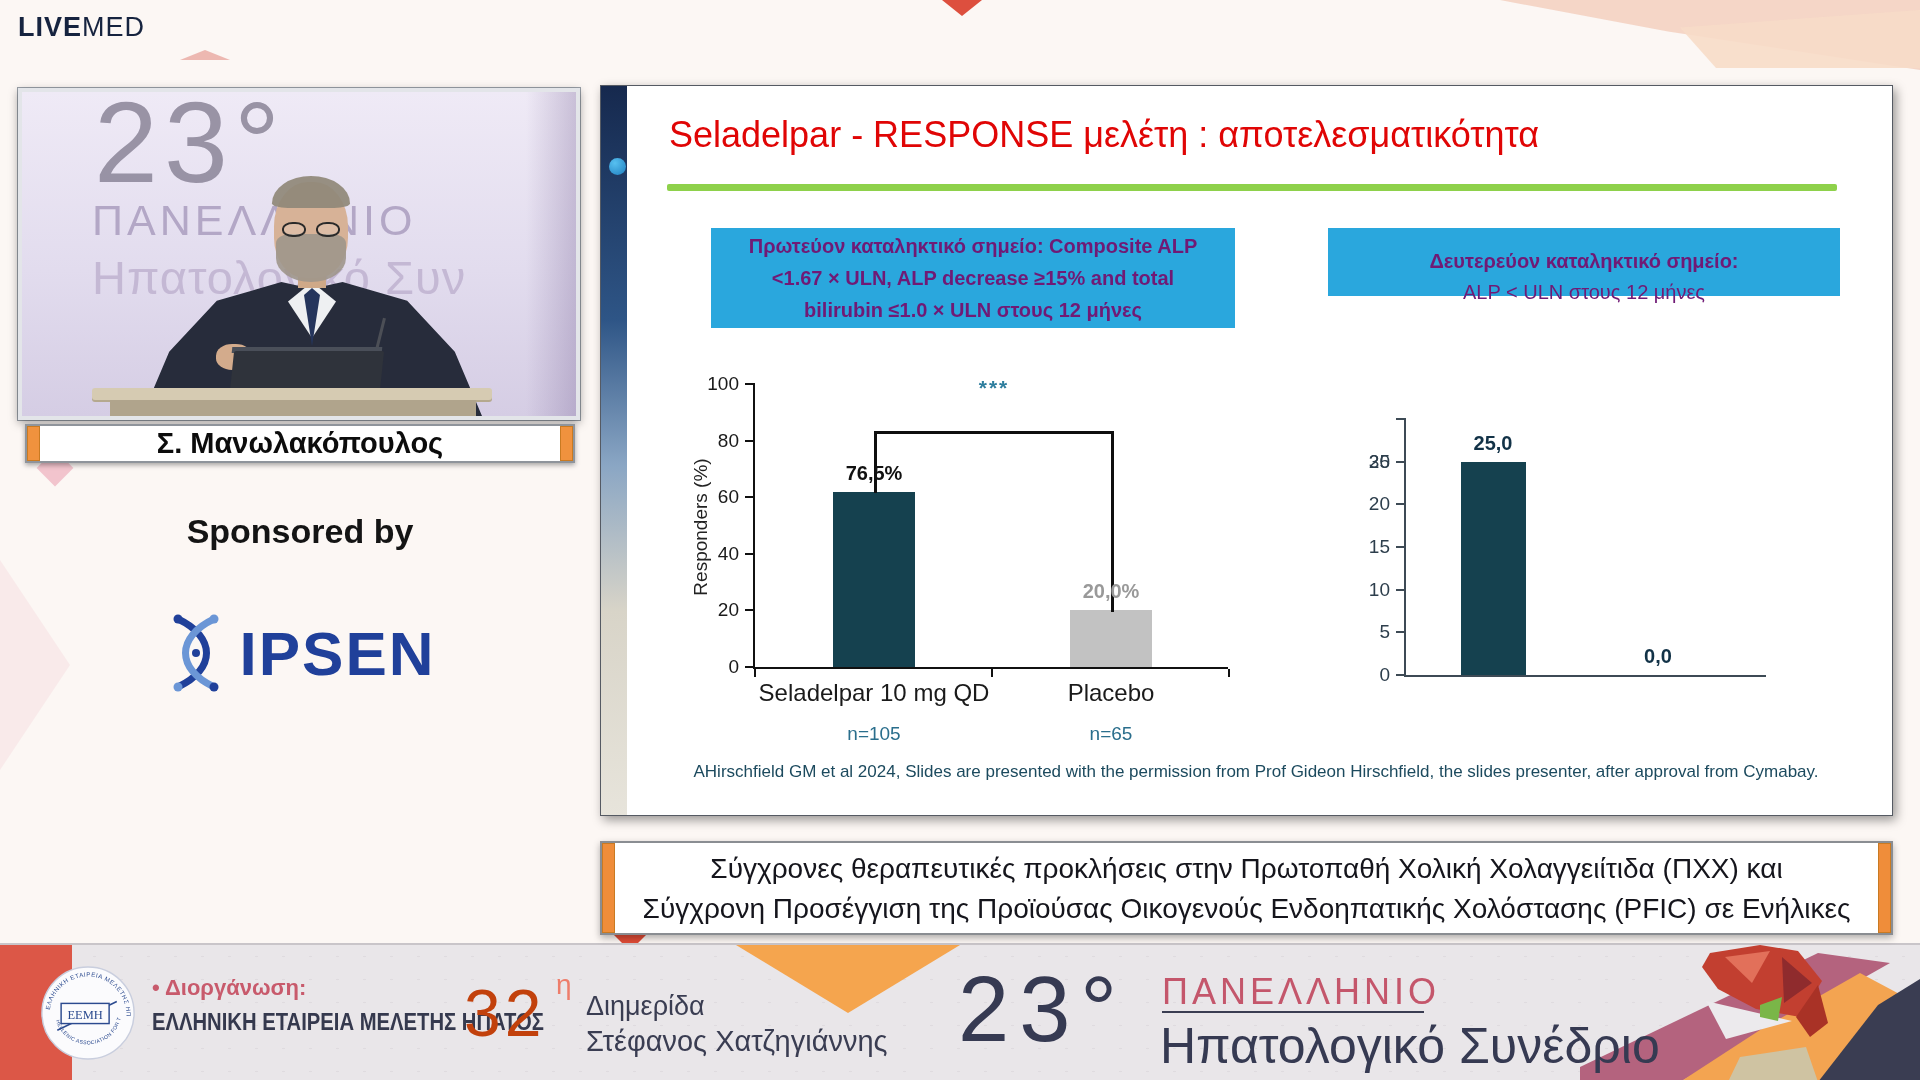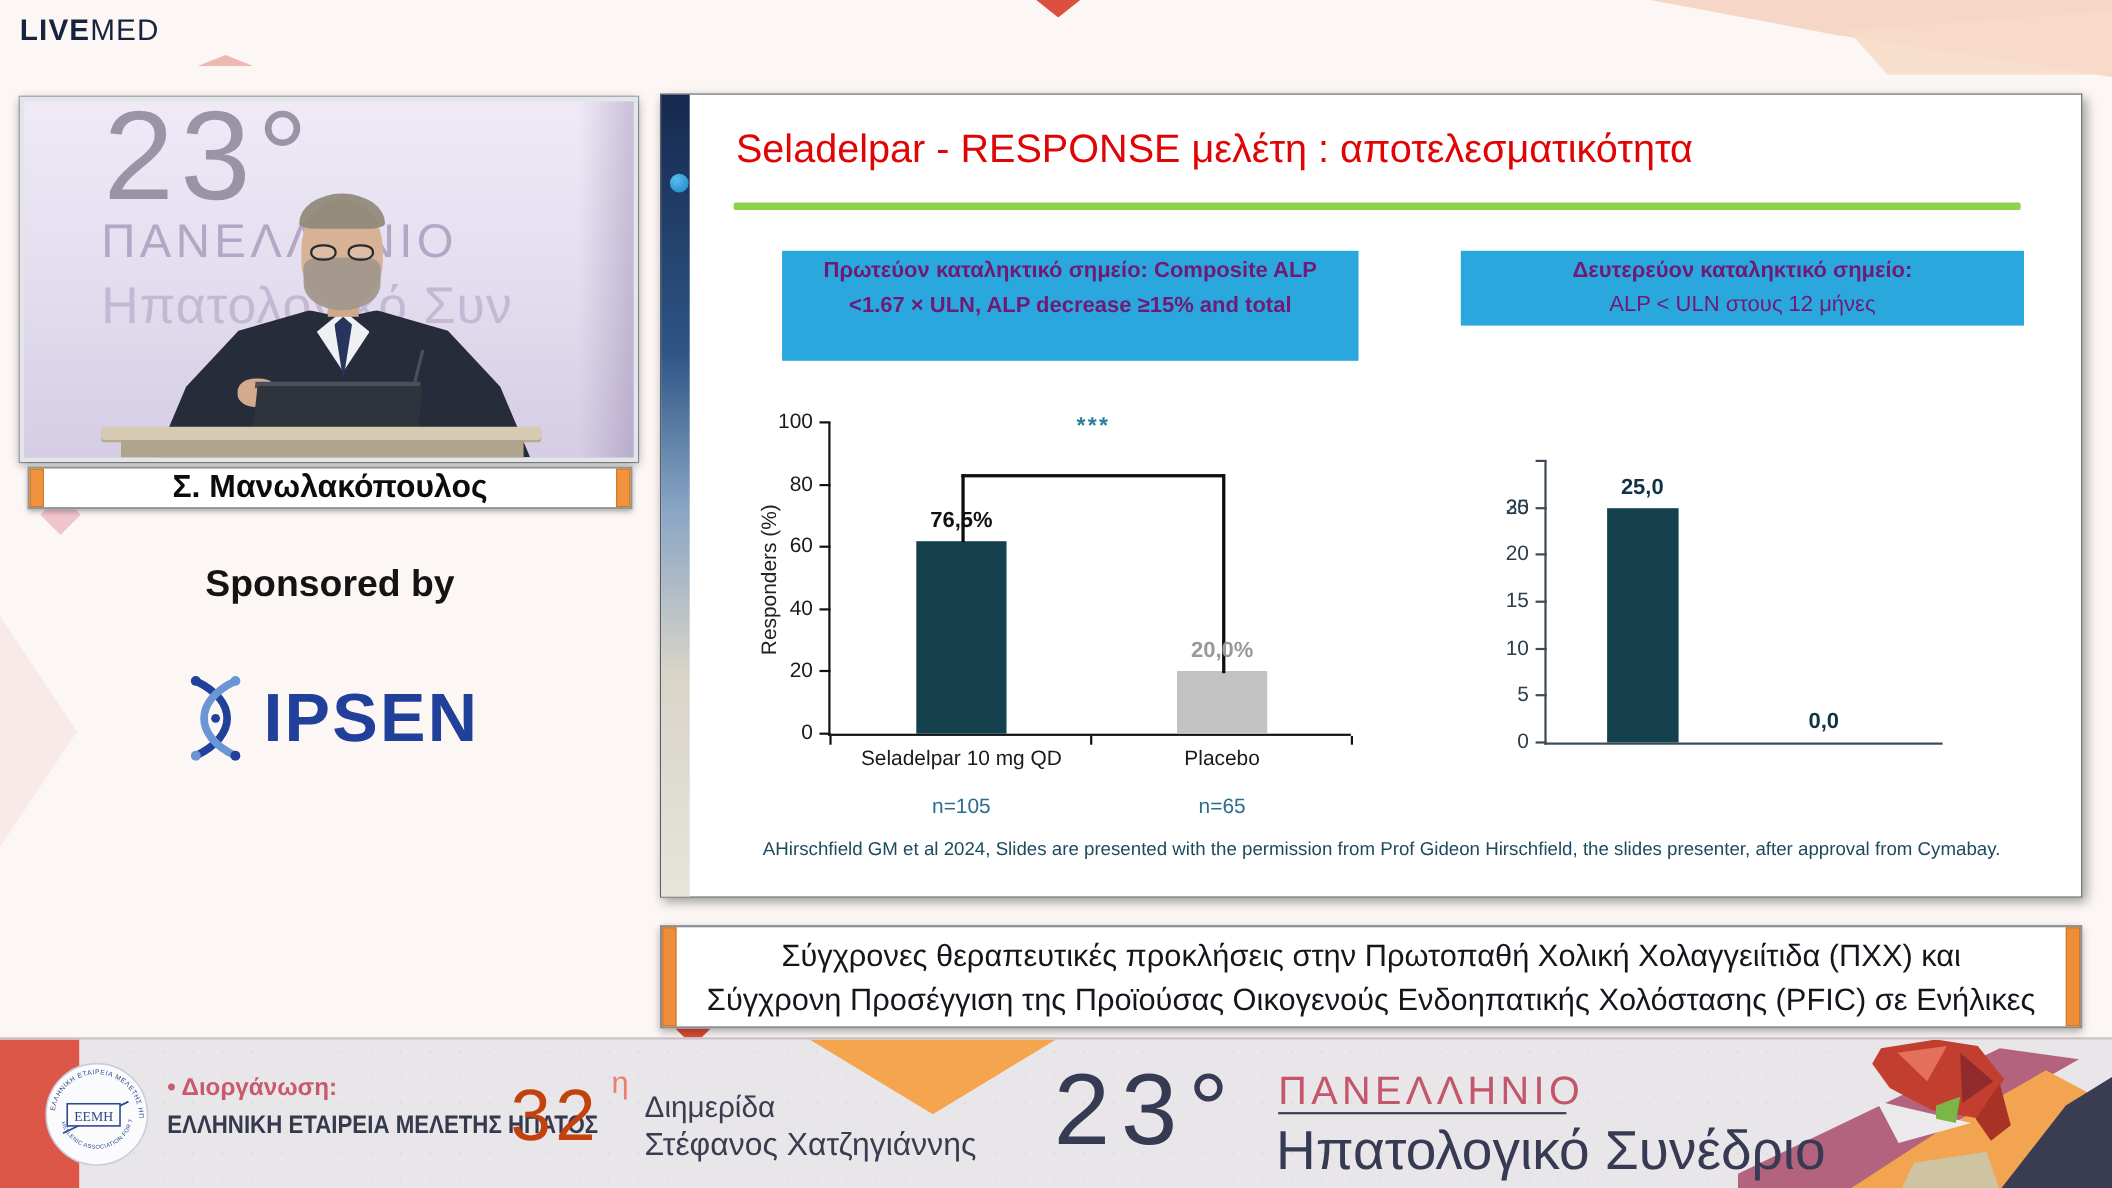--- a/index.html
+++ b/index.html
@@ -70,37 +70,37 @@
            box-shadow:3px 4px 10px rgba(0,0,0,.4); z-index:5; }
   .slide-strip { position:absolute; left:0; top:0; width:26px; height:100%;
                  background:linear-gradient(180deg,#16294e 0%,#2e5586 32%,#8aa6c4 52%,#d8d4c8 72%,#e7e4db 100%); }
   .slide-dot { position:absolute; left:8px; top:72px; width:17px; height:17px; border-radius:50%;
                background:radial-gradient(circle at 35% 30%,#57c0f0,#1f7fc0); }
   .slide-title { position:absolute; left:68px; top:28px; font-size:36px; color:#e00505; white-space:nowrap; }
   .green-line { position:absolute; left:66px; top:98px; width:1170px; height:7px; background:#8ed14b; border-radius:2px; }
 
   .bluebox { position:absolute; background:#2aa7dd; color:#701a75; text-align:center; font-size:20px; line-height:31px; }
   .bb1 { left:110px; top:142px; width:524px; height:100px; font-weight:700; padding-top:2px; line-height:32px; }
-  .bb2 { left:727px; top:142px; width:512px; height:68px; padding-top:3px; }
+  .bb2 { left:727px; top:142px; width:512px; height:68px; padding-top:18px; }
   .bb2 .bold { font-weight:700; }
 
   
   .chart { position:absolute; }
   .chart1 { left:92px; top:288px; width:600px; height:400px; }
   .chart2 { left:748px; top:318px; width:540px; height:330px; }
   .plot { position:absolute; }
   .chart1 .plot { left:60px; top:10px; width:475px; height:285px; border-left:2px solid #111; border-bottom:2px solid #111; }
   .chart2 .plot { left:55px; top:15px; width:362px; height:258px; border-left:2px solid #3d4a55; border-bottom:2px solid #3d4a55; }
   .ylab { position:absolute; left:-4px; top:10px; width:24px; height:285px; display:flex; align-items:center; justify-content:center; }
   .ylab span { transform:rotate(-90deg); white-space:nowrap; font-size:19px; color:#222; }
   .tickmark { position:absolute; left:-10px; width:10px; height:2px; }
   .ticklab { position:absolute; left:-16px; transform:translate(-100%,-50%); font-size:19px; white-space:nowrap; }
   .bar { position:absolute; z-index:1; }
   .vlab { position:absolute; transform:translateX(-50%); font-size:20px; font-weight:700; white-space:nowrap; height:26px; line-height:26px; z-index:4; }
-  .clab { position:absolute; transform:translateX(-50%); font-size:19px; white-space:nowrap; z-index:2; }
+  .clab { position:absolute; transform:translateX(-50%); font-size:24px; white-space:nowrap; z-index:2; }
   .nlab { position:absolute; transform:translateX(-50%); font-size:19px; white-space:nowrap; z-index:2; }
   .xtick { position:absolute; top:285px; width:2px; height:8px; background:#111; }
   .bracket { position:absolute; background:#0f0f0f; z-index:3; }
   .br-h { left:119px; top:47px; width:239px; height:2.5px; }
   .br-l { left:119px; top:47px; width:2.5px; height:62px; }
   .br-r { left:356px; top:47px; width:2.5px; height:181px; }
   .stars { position:absolute; left:197px; top:-8px; width:84px; text-align:center; color:#2e7e9e; font-size:21px; font-weight:700; letter-spacing:2px; z-index:3; }
   .citation { position:absolute; left:50px; top:676px; width:1210px; text-align:center; font-size:17px; color:#1c4a5e; }
 
   
@@ -195,20 +195,21 @@
 
   <div class="slide">
     <div class="slide-strip"></div>
     <div class="slide-dot"></div>
     <div class="slide-title">Seladelpar - RESPONSE μελέτη : αποτελεσματικότητα</div>
     <div class="green-line"></div>
 
     <div class="bluebox bb1">
       <div>Πρωτεύον καταληκτικό σημείο: Composite ALP</div>
       <div>&lt;1.67 × ULN, ALP decrease ≥15% and total</div>
+      <div>bilirubin ≤1.0 × ULN στους 12 μήνες</div>
     </div>
     <div class="bluebox bb2">
       <div class="bold">Δευτερεύον καταληκτικό σημείο:</div>
       <div>ALP &lt; ULN στους 12 μήνες</div>
     </div>
 
     <div class="chart chart1">
       <div class="ylab">
           <span>Responders (%)</span>
         </div>

